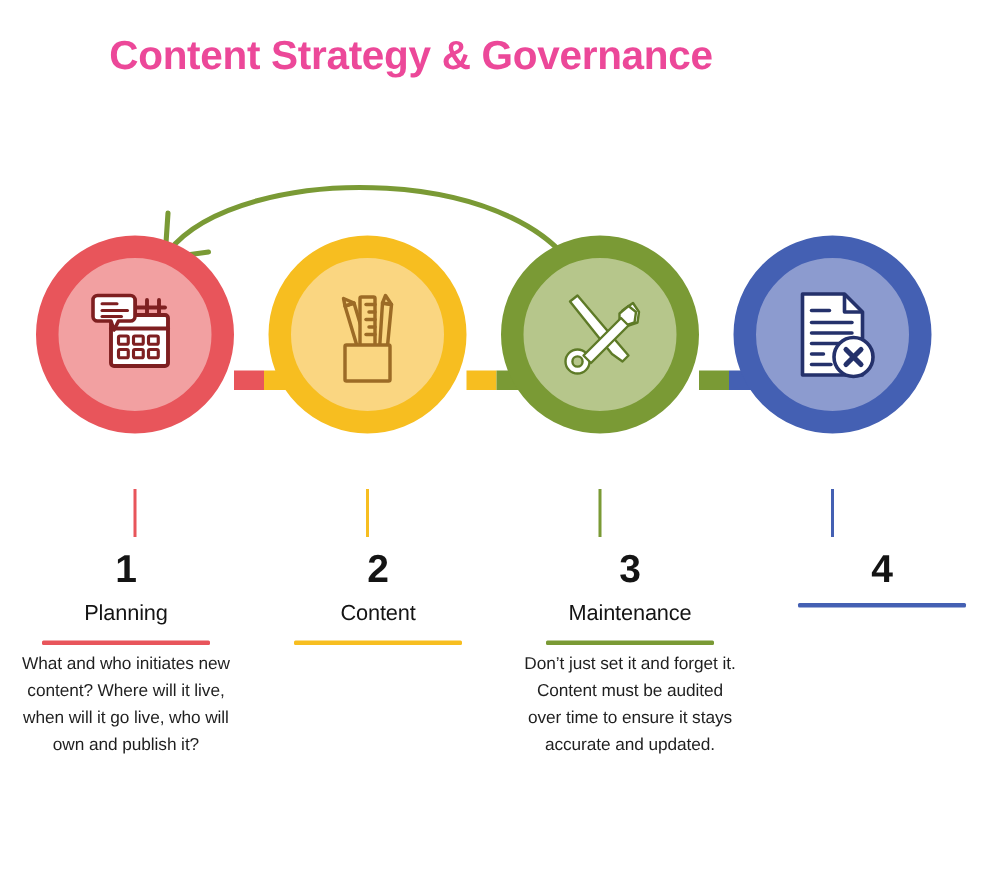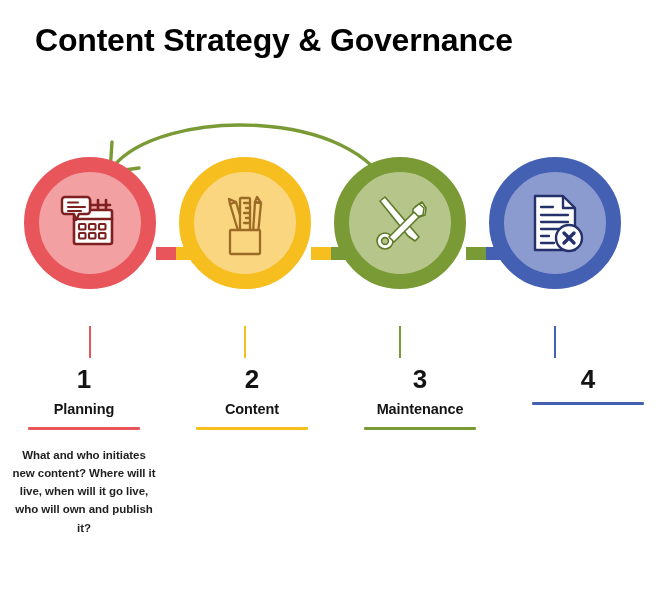--- a/index.html
+++ b/index.html
@@ -23,24 +23,24 @@
     inset: 0;
   }
 
   
   .title {
     position: absolute;
     top: 22px;
     left: 0;
     width: 548px;
     text-align: center;
-    font-size: 32px;
+    font-size: 27px;
     font-weight: bold;
     letter-spacing: -0.2px;
-    color: #000000;
+    color: #ec4899;
   }
 
   
   .stage {
     position: absolute;
     top: 96px;
     left: 0;
     width: 672px;
     height: 230px;
   }
@@ -121,34 +121,34 @@
   }
   .col .num {
     font-size: 26px;
     font-weight: bold;
     line-height: 1;
     color: #141414;
   }
   .col .label {
     margin-top: 9px;
     font-size: 14.5px;
-    font-weight: bold;
+    font-weight: normal;
     color: #141414;
     letter-spacing: -0.1px;
   }
   .col .rule {
     margin: 10px auto 0 auto;
     width: 112px;
     height: 3px;
     border-radius: 1px;
   }
   .col .body {
-    margin-top: 16px;
+    margin-top: 4px;
     font-size: 11.5px;
-    font-weight: bold;
+    font-weight: normal;
     line-height: 1.58;
     color: #1f1f1f;
     letter-spacing: -0.05px;
   }
 </style>
 </head>
 <body>
 
 <div id="infographic">
 
@@ -281,20 +281,21 @@
     <div class="col">
       <div class="num">2</div>
       <div class="label">Content</div>
       <div class="rule" style="background:#F7BE20"></div>
     </div>
 
     <div class="col">
       <div class="num">3</div>
       <div class="label">Maintenance</div>
       <div class="rule" style="background:#7A9A35"></div>
+      <div class="body">Don’t just set it and forget it. Content must be audited over time to ensure it stays accurate and updated.</div>
     </div>
 
     <div class="col">
       <div class="num">4</div>
       <div class="rule" style="background:#4460B3"></div>
     </div>
 
   </div>
 </div>
 

